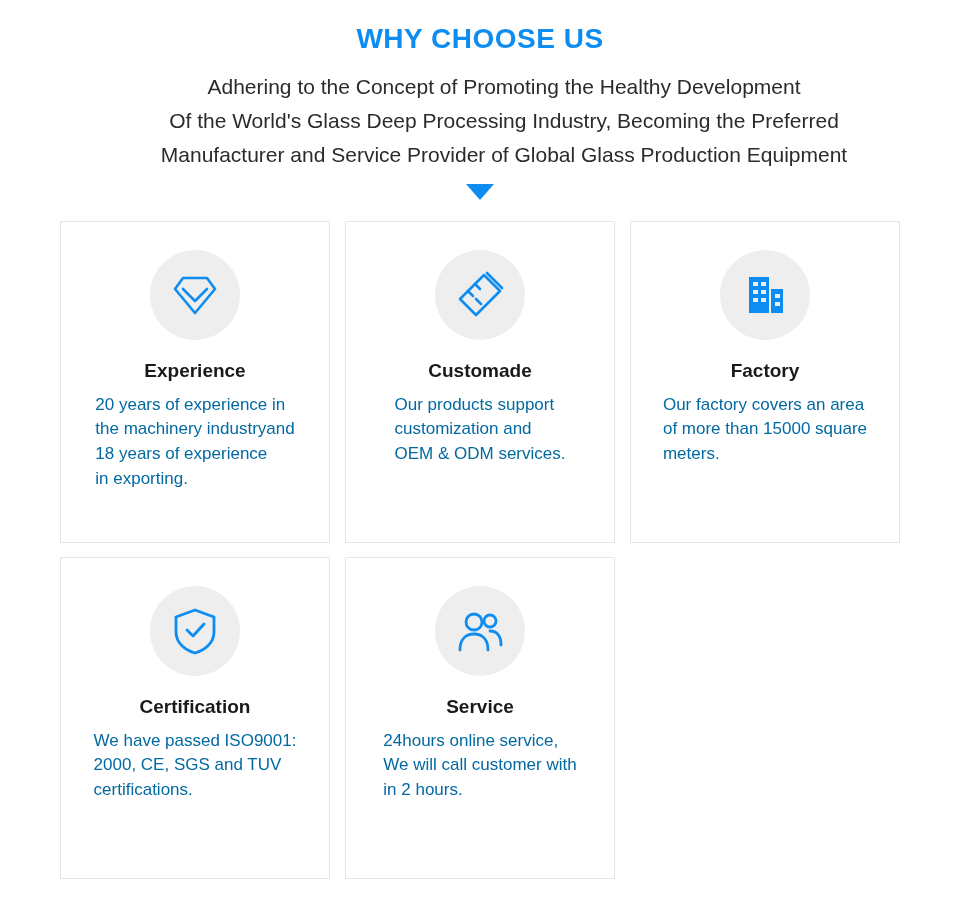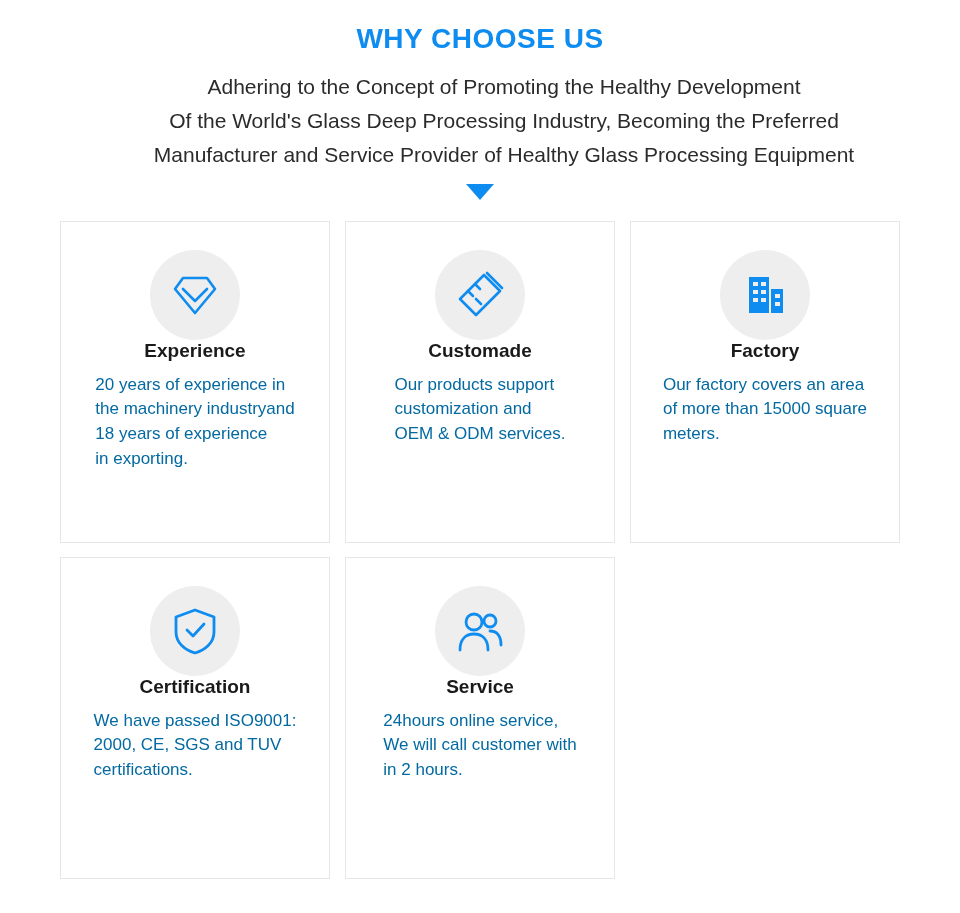--- a/index.html
+++ b/index.html
@@ -71,20 +71,21 @@
     background: #eeeeee;
     display: flex;
     align-items: center;
     justify-content: center;
   }
   .icon-circle svg { display: block; }
   .card-title {
     font-size: 19px;
     font-weight: bold;
     color: #1a1a1a;
+    margin-top: 20px;
     text-align: center;
   }
   .card-text {
     font-size: 17px;
     color: #0369a1;
     line-height: 1.45;
     text-align: left;
     margin-top: 11px;
     padding: 0 16px;
     white-space: pre-line;
@@ -93,21 +94,21 @@
 </head>
 <body>
 
 <div class="page">
 
   <h1 class="heading">WHY CHOOSE US</h1>
 
   <div class="subheading">
     <span class="line">Adhering to the Concept of Promoting the Healthy Development</span>
     <span class="line">Of the World's Glass Deep Processing Industry, Becoming the Preferred</span>
-    <span class="line">Manufacturer and Service Provider of Healthy Glass Processing Equipment</span>
+    <span class="line">Manufacturer and Service Provider of Global Glass Production Equipment</span>
   </div>
 
   <div class="arrow-wrap">
     <div class="arrow"></div>
   </div>
 
   <div class="grid">
 
     <div class="card">
       <div class="icon-circle">

